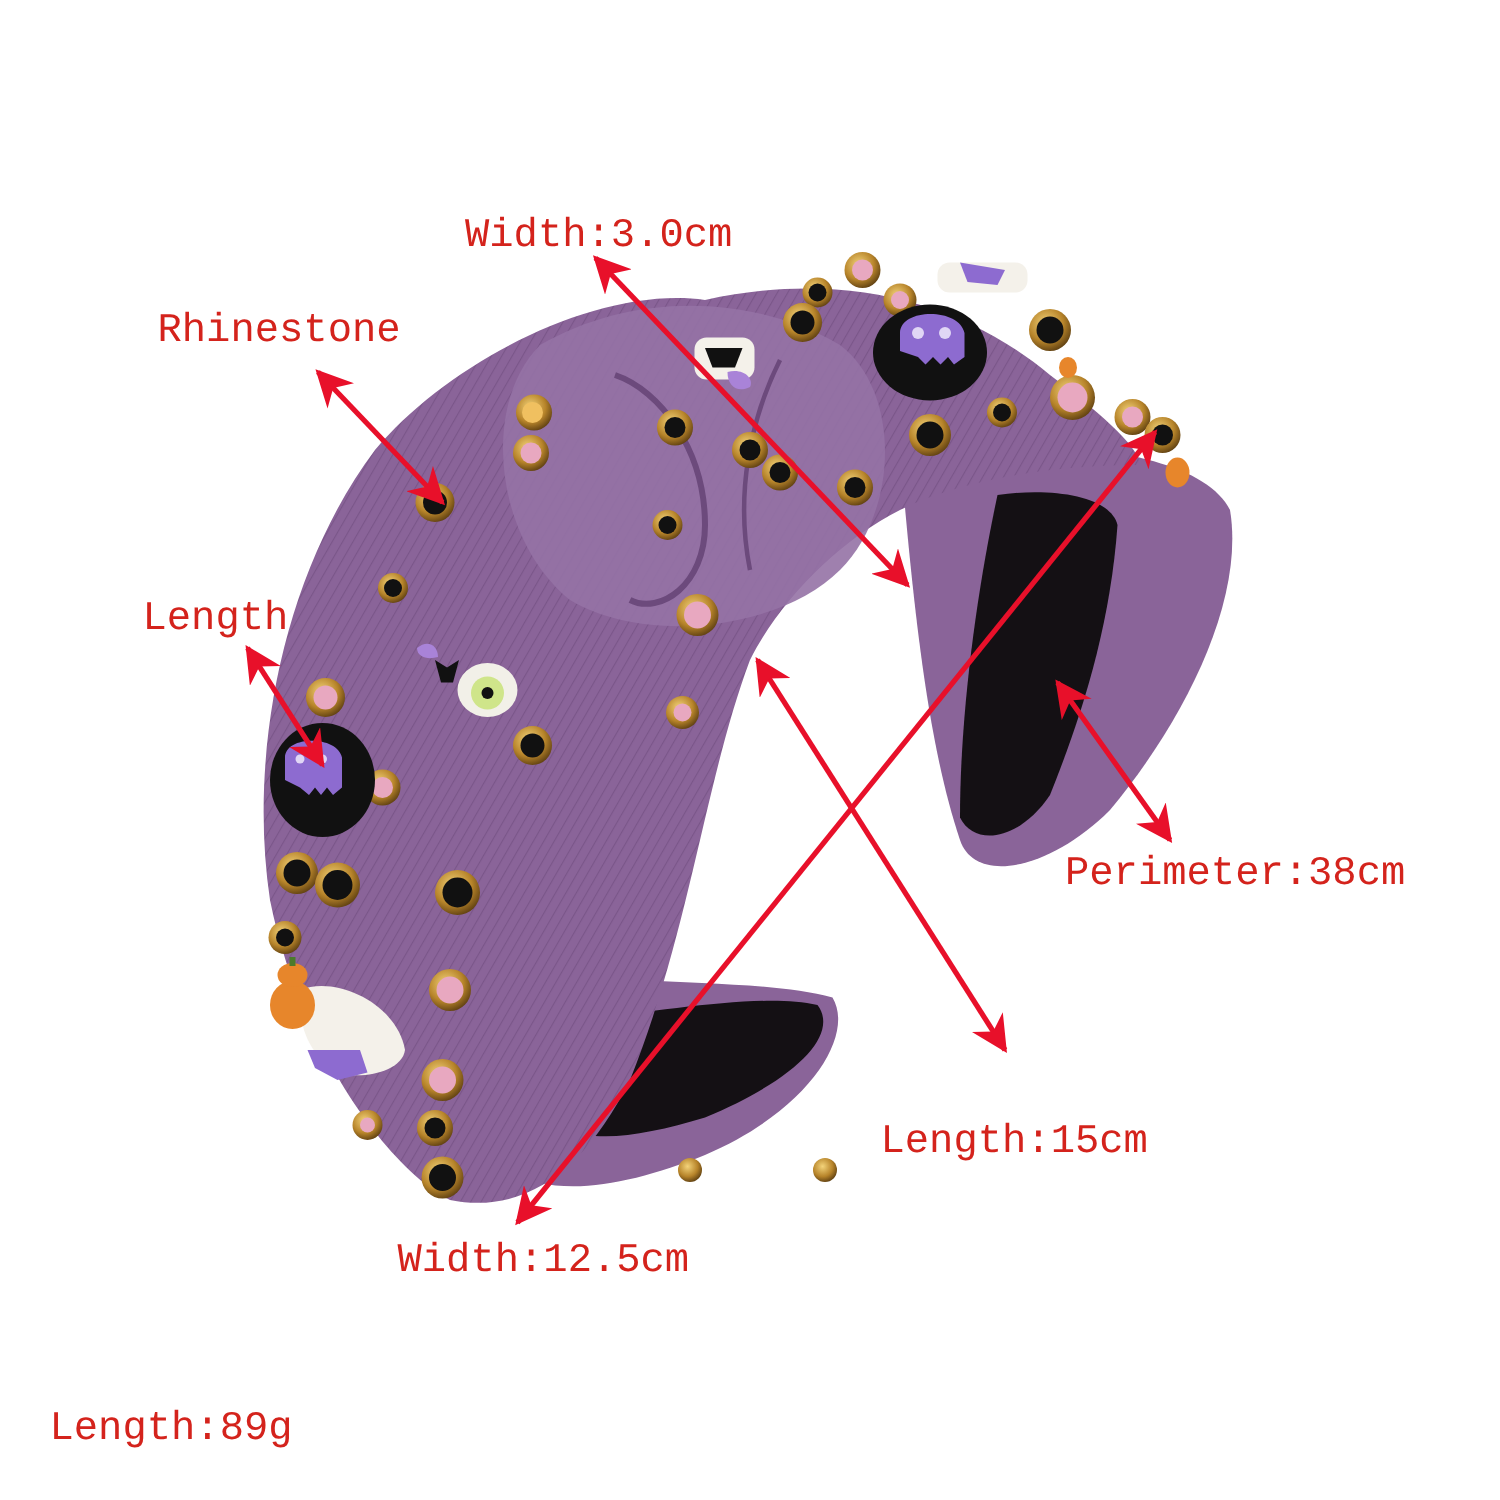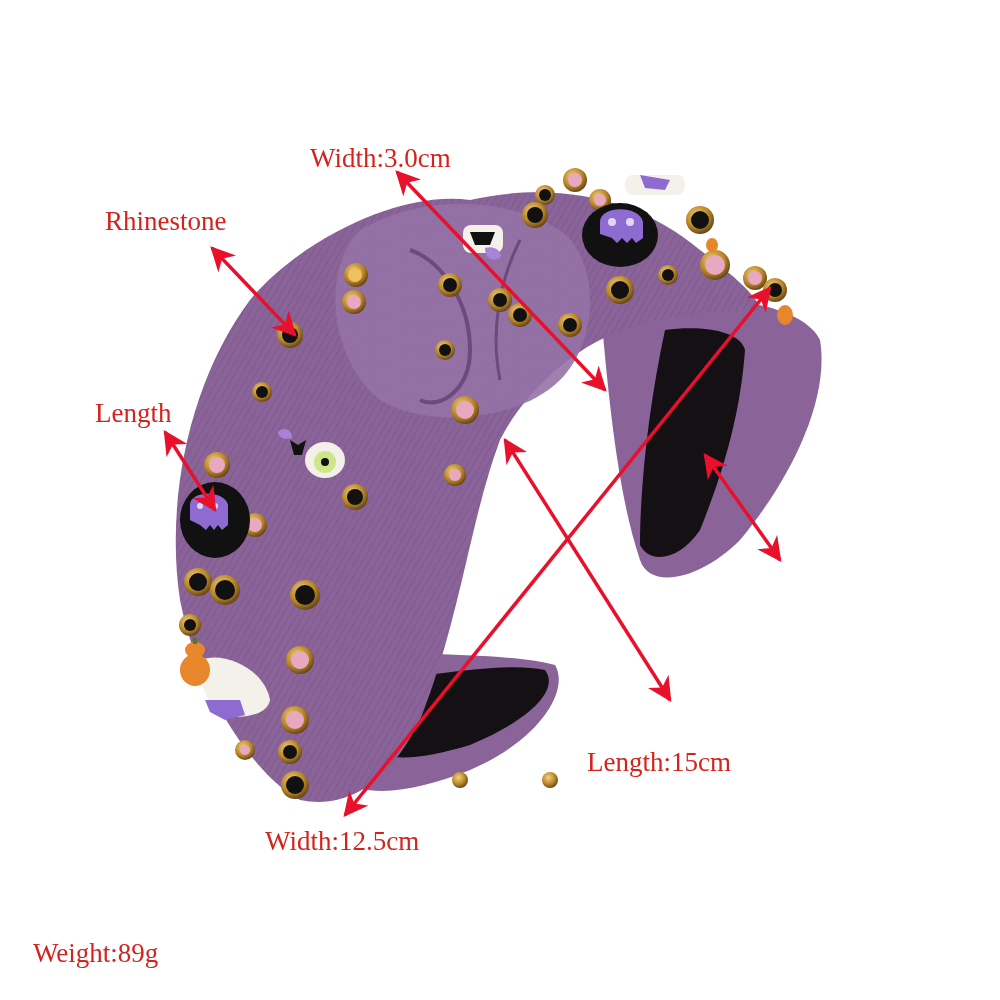--- a/index.html
+++ b/index.html
@@ -1,19 +1,19 @@
 <!DOCTYPE html>
 <html><head>
   <meta charset="utf-8">
   <style>
     html, body { margin: 0; padding: 0; background: #ffffff; }
     .stage { position: relative; width: 1000px; height: 1000px; overflow: hidden; background: #ffffff; }
     .label {
       position: absolute;
-      font-family: Liberation Serif, serif;
+      font-family: Liberation Mono, monospace;
       color: #d4231c;
       font-size: 27px;
       line-height: 1;
       white-space: nowrap;
     }
     svg.art { position: absolute; left: 0; top: 0; }
   </style>
 </head>
 <body>
 
@@ -166,17 +166,18 @@
       <line x1="397" y1="172" x2="605" y2="390" marker-start="url(#ah)" marker-end="url(#ah)"></line>
       <line x1="705" y1="455" x2="780" y2="560" marker-start="url(#ah)" marker-end="url(#ah)"></line>
       <line x1="505" y1="440" x2="670" y2="700" marker-start="url(#ah)" marker-end="url(#ah)"></line>
       <line x1="345" y1="815" x2="770" y2="288" marker-start="url(#ah)" marker-end="url(#ah)"></line>
     </g>
   </svg>
 
   <div class="label" style="left:105px; top:208px;">Rhinestone</div>
   <div class="label" style="left:95px; top:400px;">Length</div>
   <div class="label" style="left:310px; top:145px;">Width:3.0cm</div>
+  <div class="label" style="left:710px; top:570px;">Perimeter:38cm</div>
   <div class="label" style="left:587px; top:723px;margin-top:26px;">Length:15cm</div>
   <div class="label" style="left:233px; top:828px;margin-left:32px;">Width:12.5cm</div>
-  <div class="label" style="left:33px; top:940px;">Weight:89g</div>
+  <div class="label" style="left:33px; top:940px;">Length:89g</div>
 
 </div>
 
 </body></html>

